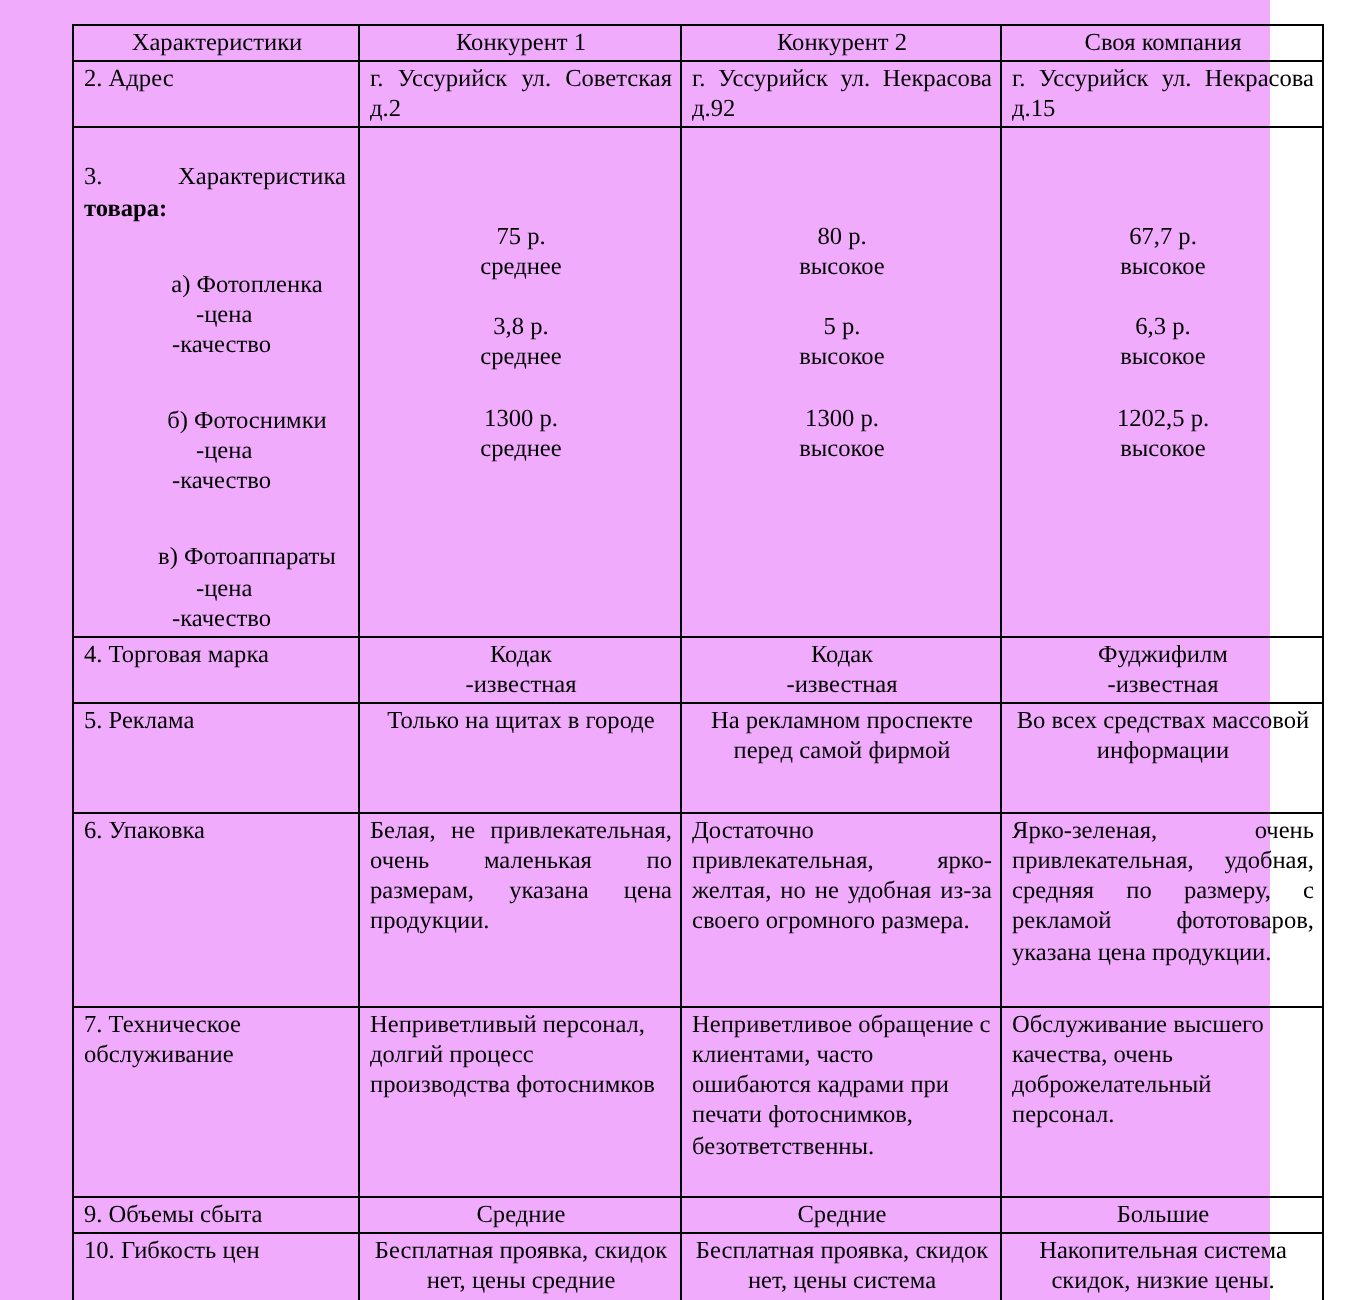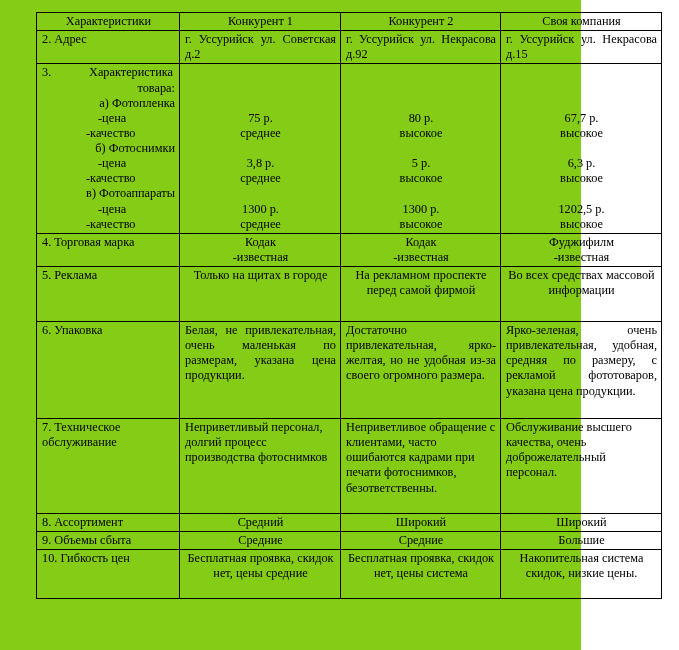--- a/index.html
+++ b/index.html
@@ -9,23 +9,23 @@
   }
   body {
     width: 679px;
     height: 650px;
     font-family: "Liberation Serif", "DejaVu Serif", serif;
     color: #000000;
     overflow: hidden;
   }
   .page {
     position: relative;
-    width: 581px;
+    width: 635px;
     height: 650px;
-    background: #84cc16;
+    background: #f0abfc;
   }
   table.compare {
     position: absolute;
     left: 36px;
     top: 12px;
     width: 625px;
     border-collapse: collapse;
     table-layout: fixed;
     font-size: 12.3px;
     line-height: 1.23;
@@ -49,30 +49,33 @@
   .just  { text-align: justify; text-align-last: left; }
 
   .hdr td { text-align: center; }
 
   
   .feat-title {
     display: block;
     text-align: justify;
     text-align-last: justify;
     padding-right: 2px;
+    margin-top: 16px;
   }
   .feat-sub {
     display: block;
-    text-align: right;
+    text-align: left;
     padding-left: 26px;
+    font-weight: bold;
   }
   .feat-item {
     display: block;
-    text-align: right;
+    text-align: center;
     padding-left: 30px;
+    margin-top: 23px;
   }
   .feat-item-deep {
     display: block;
     text-align: left;
     padding-left: 56px;
   }
   .feat-item-mid {
     display: block;
     text-align: left;
     padding-left: 44px;
@@ -191,26 +194,20 @@
         <td class="just">Ярко-зеленая, очень привлекательная, удобная, средняя по размеру, с рекламой фототоваров, указана цена продукции.</td>
       </tr>
 
       <tr>
         <td class="left" style="height:92px">7. Техническое обслуживание</td>
         <td class="left">Неприветливый персонал, долгий процесс производства фотоснимков</td>
         <td class="left">Неприветливое обращение с клиентами, часто ошибаются кадрами при печати фотоснимков, безответственны.</td>
         <td class="left">Обслуживание высшего качества, очень доброжелательный персонал.</td>
       </tr>
 
-      <tr>
-        <td class="left">8. Ассортимент</td>
-        <td class="ctr">Средний</td>
-        <td class="ctr">Широкий</td>
-        <td class="ctr">Широкий</td>
-      </tr>
 
       <tr>
         <td class="left">9. Объемы сбыта</td>
         <td class="ctr">Средние</td>
         <td class="ctr">Средние</td>
         <td class="ctr">Большие</td>
       </tr>
 
       <tr>
         <td class="left" style="height:46px">10. Гибкость цен</td>

